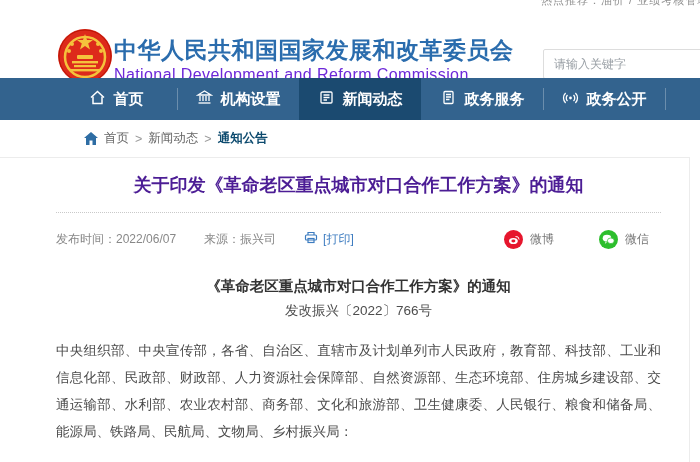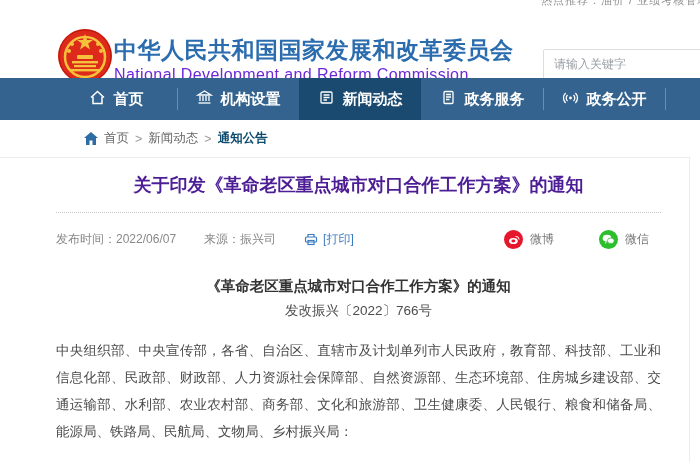--- a/index.html
+++ b/index.html
@@ -54,21 +54,21 @@
     border:1px solid #ececec;background:#fff;box-sizing:border-box;
     padding:14px 28px 0 75px;
   }
   .article-title{font-size:18px;font-weight:700;color:#4c1d95;line-height:26px;margin:0 0 14px 0;text-align:center;}
   .dotted-sep{border-top:1px dotted #c9c9c9;height:0;}
   .meta-row{
     display:flex;align-items:center;margin-top:17px;font-size:12px;color:#888;
     column-gap:28px;
   }
   .meta-item{white-space:nowrap;}
-  .print-btn{display:flex;align-items:center;gap:5px;color:#3d7cc0;cursor:pointer;white-space:nowrap;}
+  .print-btn{display:flex;gap:5px;color:#3d7cc0;cursor:pointer;white-space:nowrap;}
   .share-group{margin-left:auto;display:flex;align-items:center;gap:24px;margin-right:12px;}
   .share-btn{display:flex;align-items:center;gap:7px;cursor:pointer;color:#777;font-size:12px;margin-left:21px;}
   .share-circle{width:19px;height:19px;border-radius:50%;display:flex;align-items:center;justify-content:center;flex:none;}
   .weibo-bg{background:#e6162d;}
   .wechat-bg{background:#2dbe2d;}
   
   .doc{margin-top:26px;color:#4a4a4a;}
   .doc-heading{font-size:14.5px;font-weight:700;color:#333;text-align:center;line-height:23px;margin:0;}
   .doc-number{font-size:13.5px;text-align:center;margin-top:4px;color:#4d4d4d;}
   .doc-par{font-size:13.5px;line-height:27px;text-align:justify;margin:17px 0 0 0;}

